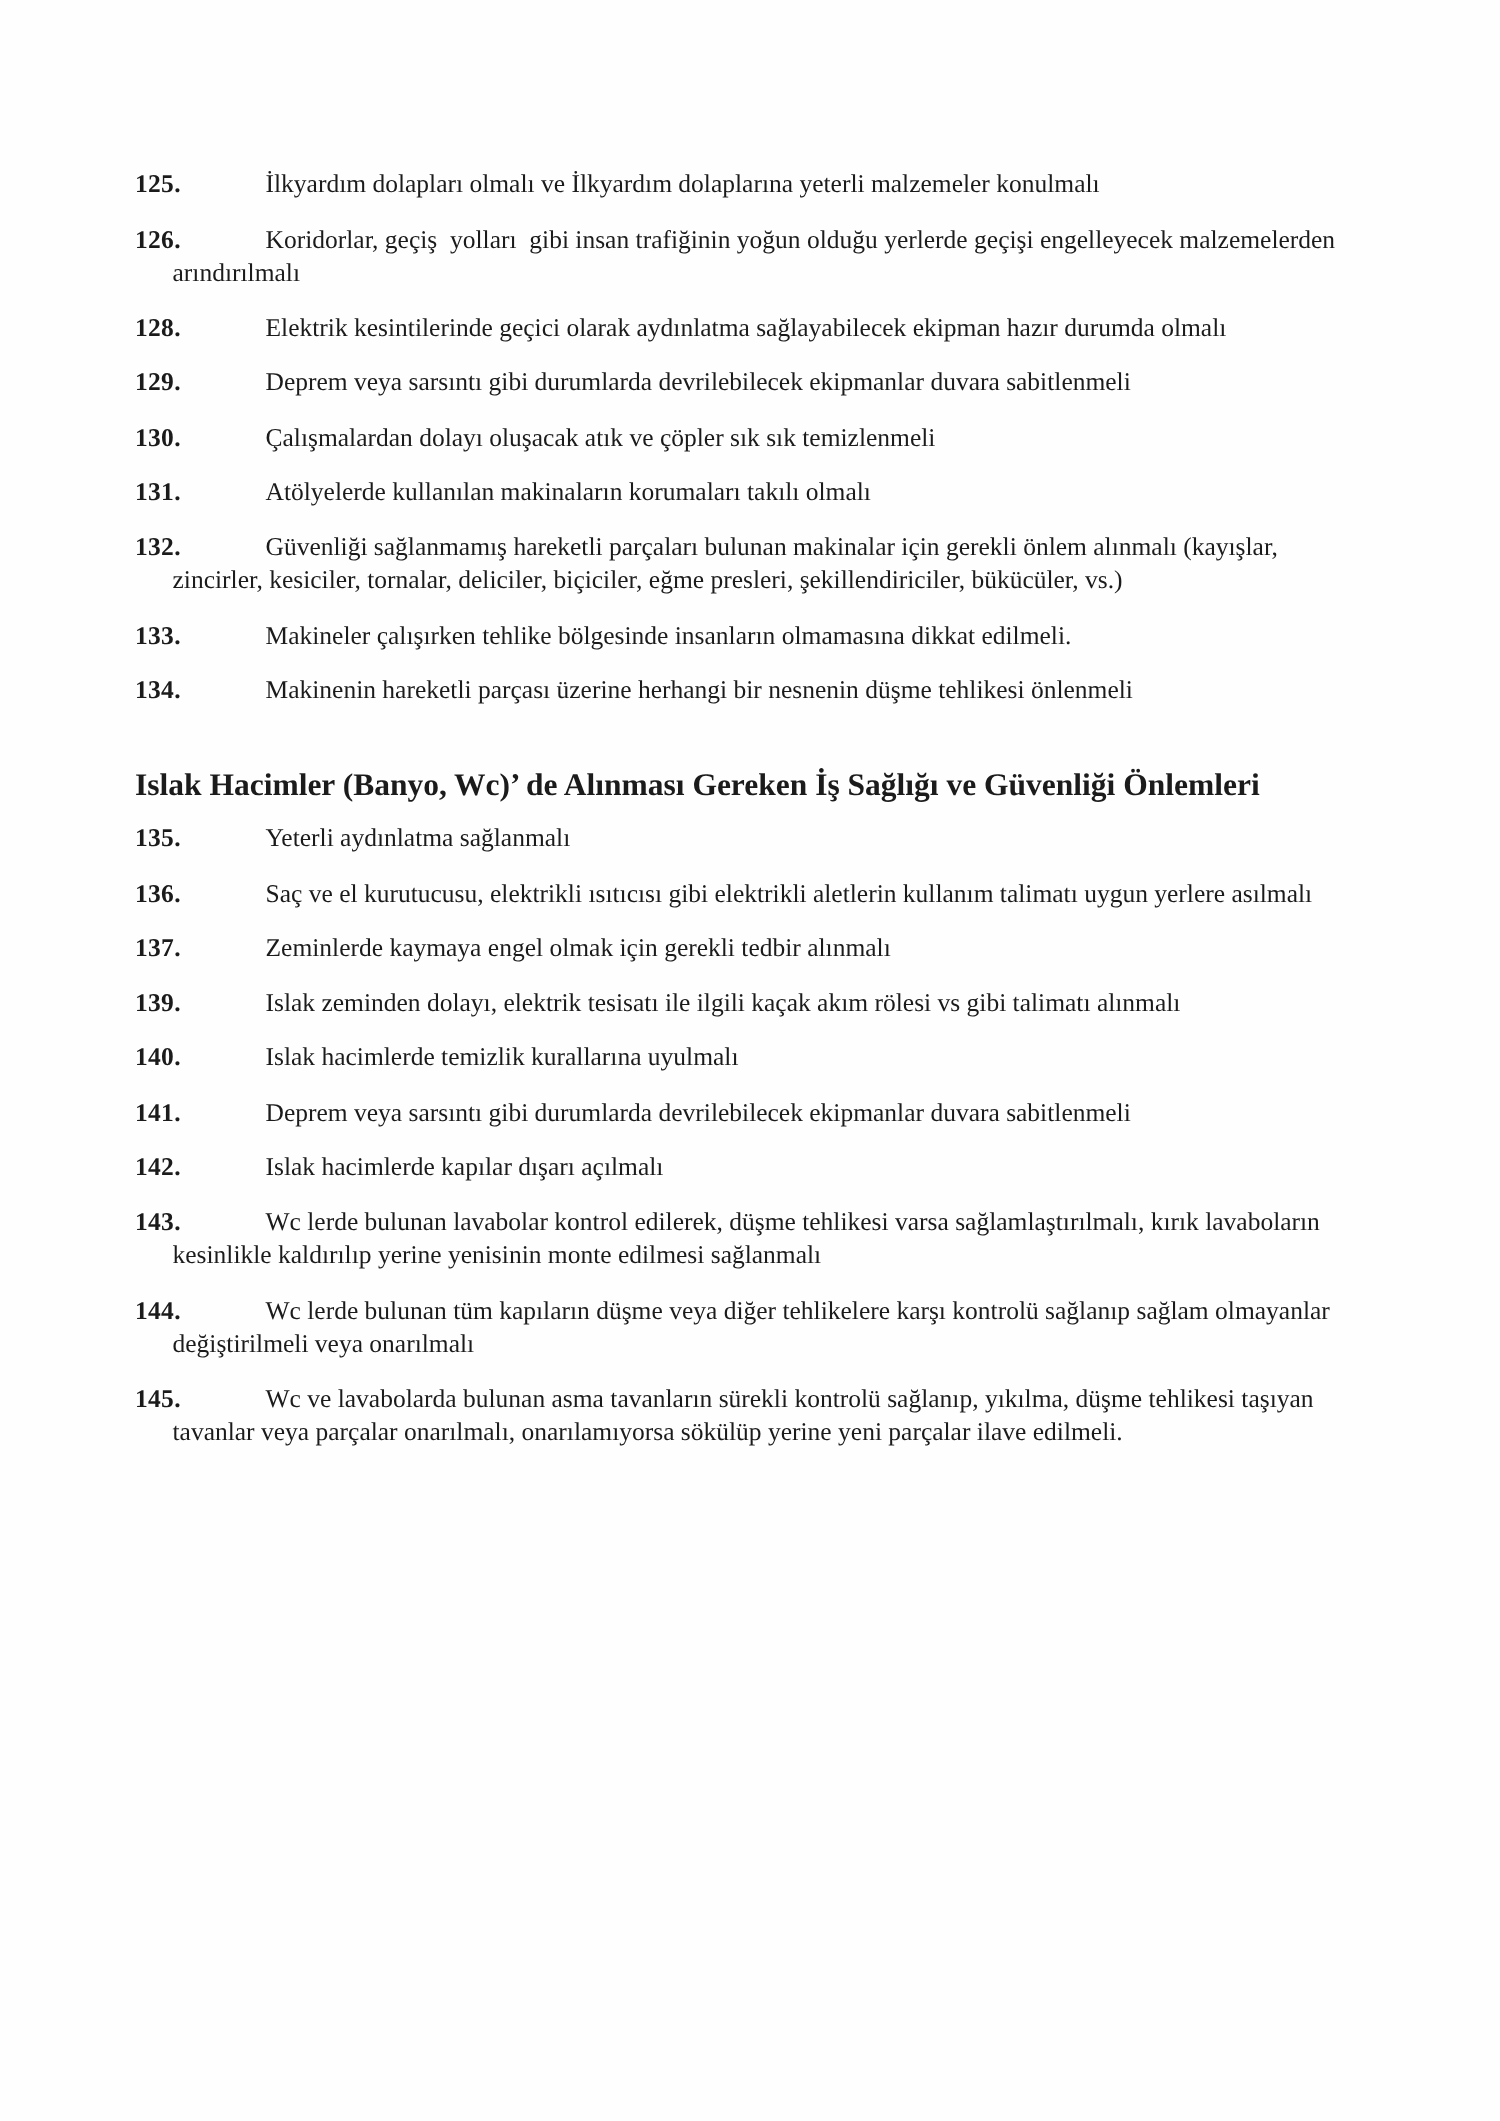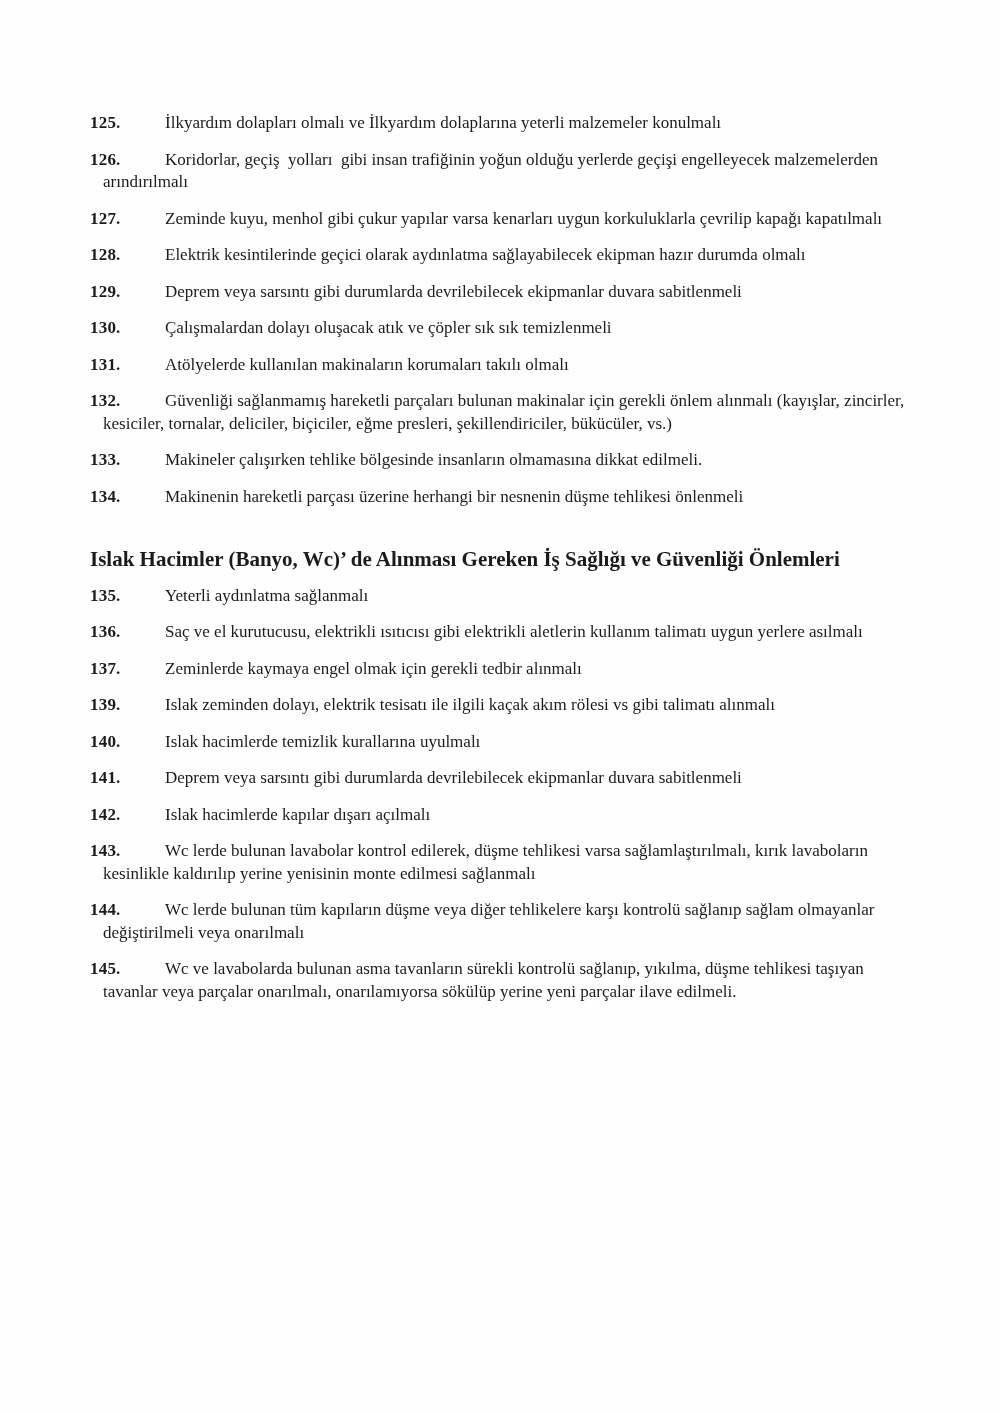--- a/index.html
+++ b/index.html
@@ -24,21 +24,21 @@
     line-height: 22.5px;
   }
   .num {
     position: absolute;
     left: 0; top: 0;
     font-weight: bold;
     letter-spacing: 0.2px;
   }
   .text {
     display: block;
-    margin-left: 13px;
+    margin-left: 25px;
     text-indent: 62px;
     white-space: pre-wrap;
   }
   .heading {
     font-size: 21px;
     line-height: 22.5px;
     font-weight: bold;
     margin: 40px 0 14px 0;
   }
 </style>
@@ -50,24 +50,20 @@
   <div class="item">
     <span class="num">125.</span>
     <span class="text">İlkyardım dolapları olmalı ve İlkyardım dolaplarına yeterli malzemeler konulmalı</span>
   </div>
 
   <div class="item">
     <span class="num">126.</span>
     <span class="text">Koridorlar, geçiş  yolları  gibi insan trafiğinin yoğun olduğu yerlerde geçişi engelleyecek malzemelerden arındırılmalı</span>
   </div>
 
-  <div class="item">
-    <span class="num">127.</span>
-    <span class="text">Zeminde kuyu, menhol gibi çukur yapılar varsa kenarları uygun korkuluklarla çevrilip kapağı kapatılmalı</span>
-  </div>
 
   <div class="item">
     <span class="num">128.</span>
     <span class="text">Elektrik kesintilerinde geçici olarak aydınlatma sağlayabilecek ekipman hazır durumda olmalı</span>
   </div>
 
   <div class="item">
     <span class="num">129.</span>
     <span class="text">Deprem veya sarsıntı gibi durumlarda devrilebilecek ekipmanlar duvara sabitlenmeli</span>
   </div>

